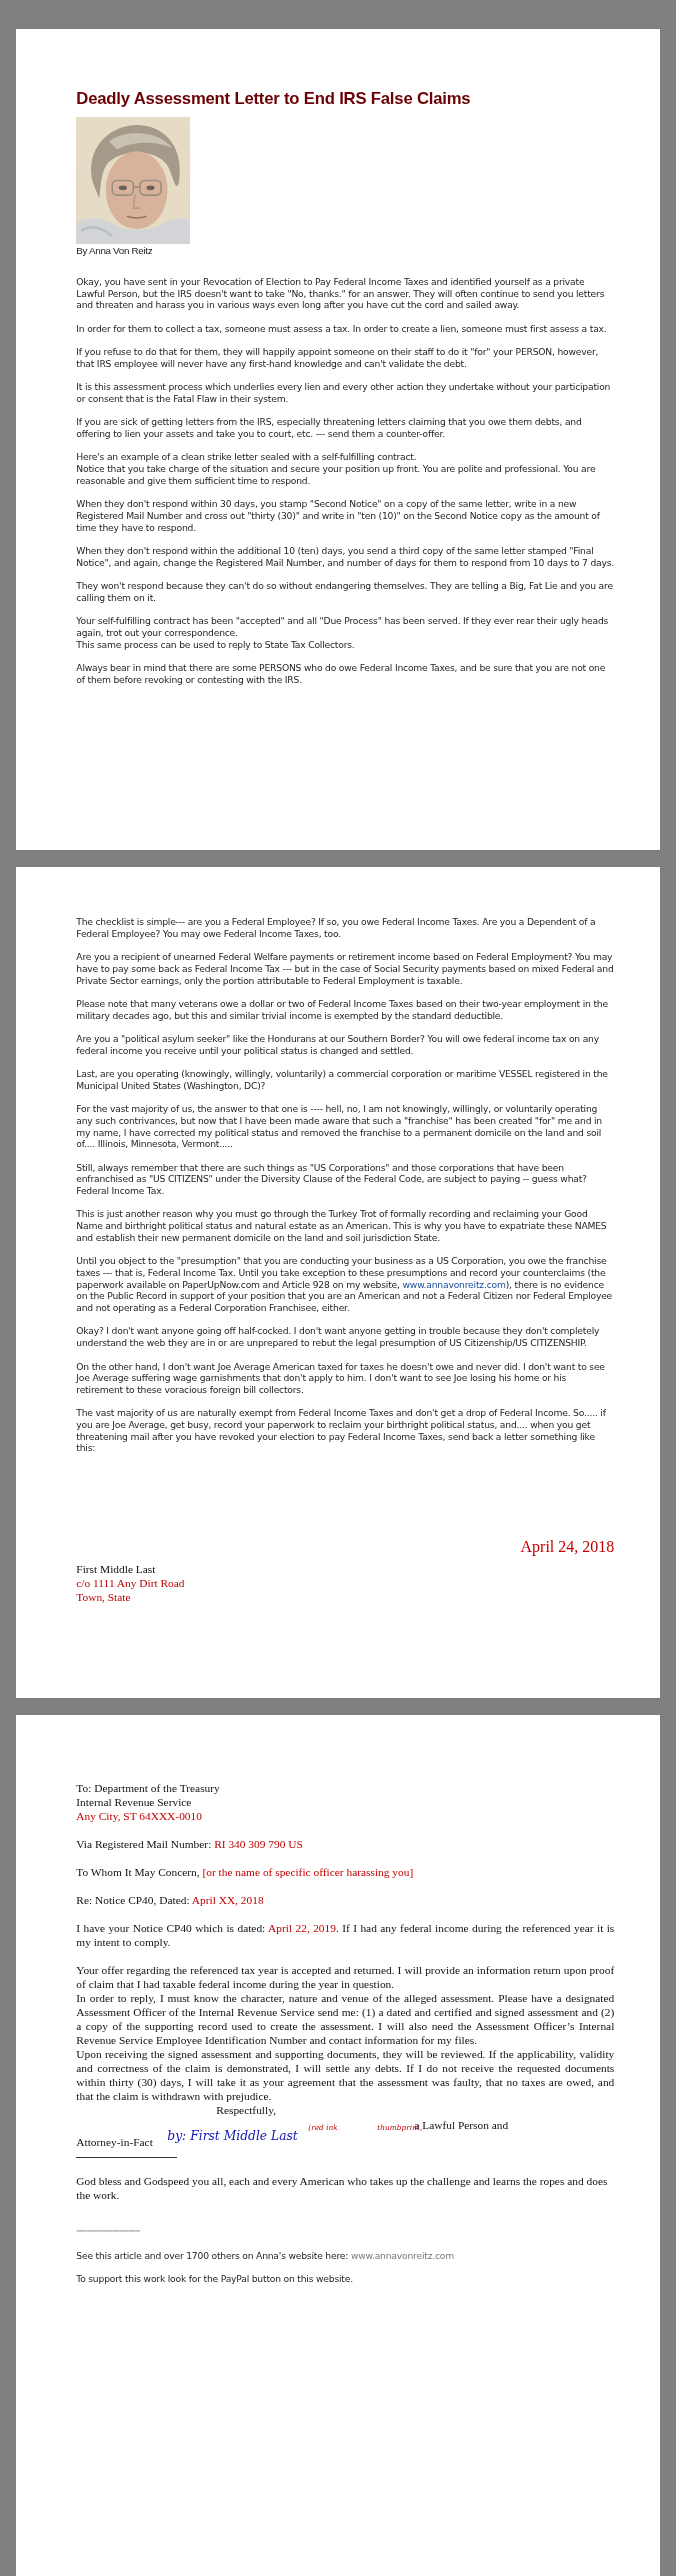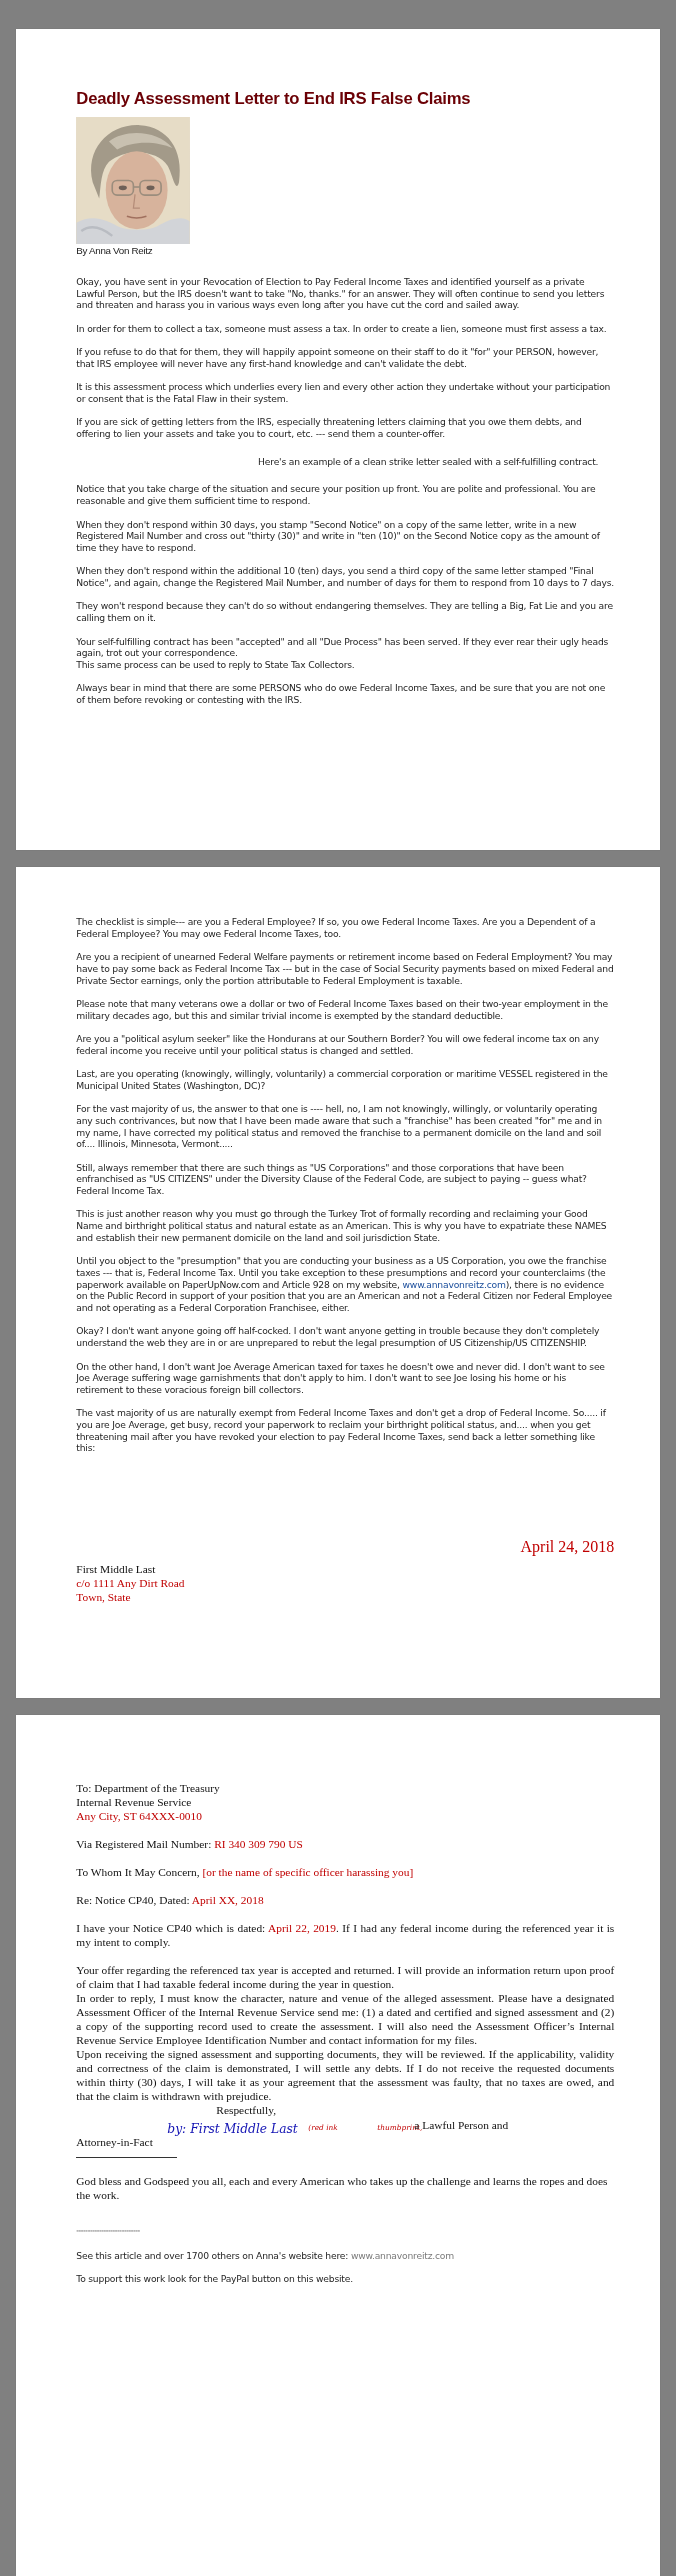--- a/index.html
+++ b/index.html
@@ -119,21 +119,21 @@
     </div>
     <div class="byline">By Anna Von Reitz</div>
   </div>
 
   <div class="content sans" style="top:247px;">
     <p>Okay, you have sent in your Revocation of Election to Pay Federal Income Taxes and identified yourself as a private Lawful Person, but the IRS doesn't want to take "No, thanks." for an answer. They will often continue to send you letters and threaten and harass you in various ways even long after you have cut the cord and sailed away.</p>
     <p>In order for them to collect a tax, someone must assess a tax.  In order to create a lien, someone must first assess a tax.</p>
     <p>If you refuse to do that for them, they will happily appoint someone on their staff to do it "for" your PERSON, however, that IRS employee will never have any first-hand knowledge and can't validate the debt.</p>
     <p>It is this assessment process which underlies every lien and every other action they undertake without your participation or consent that is the Fatal Flaw in their system.</p>
     <p>If you are sick of getting letters from the IRS, especially threatening letters claiming that you owe them debts, and offering to lien your assets and take you to court, etc. --- send them a counter-offer.</p>
-    <p style="margin:16px;text-align:right;">Here's an example of a clean strike letter sealed with a self-fulfilling contract.</p>
+    <p style="margin:0;">Here's an example of a clean strike letter sealed with a self-fulfilling contract.</p>
     <p>Notice that you take charge of the situation and secure your position up front. You are polite and professional.  You are reasonable and give them sufficient time to respond.</p>
     <p>When they don't respond within 30 days, you stamp "Second Notice" on a copy of the same letter, write in a new Registered Mail Number and cross out "thirty (30)" and write in "ten (10)" on the Second Notice copy as the amount of time they have to respond.</p>
     <p>When they don't respond within the additional 10 (ten) days, you send a third copy of the same letter stamped "Final Notice", and again, change the Registered Mail Number, and number of days for them to respond from 10 days to 7 days.</p>
     <p>They won't respond because they can't do so without endangering themselves. They are telling a Big, Fat Lie and you are calling them on it.</p>
     <p style="margin:0;">Your self-fulfilling contract has been "accepted" and all "Due Process" has been served.  If they ever rear their ugly heads again, trot out your correspondence.</p>
     <p>This same process can be used to reply to State Tax Collectors.</p>
     <p>Always bear in mind that there are some PERSONS who do owe Federal Income Taxes, and be sure that you are not one of them before revoking or contesting with the IRS.</p>
   </div>
 </div>
 
@@ -184,21 +184,21 @@
     <p class="justify" style="margin-top:14px;">
       <span>I have your Notice CP40 which is dated: </span><span class="red">April 22, 2019</span><span>. If I had any federal income during the referenced year it is my intent to comply.</span>
     </p>
 
     <p class="justify" style="margin-top:14px;">Your offer regarding the referenced tax year is accepted and returned. I will provide an information return upon proof of claim that I had taxable federal income during the year in question.</p>
     <p class="justify">In order to reply, I must know the character, nature and venue of the alleged assessment. Please have a designated Assessment Officer of the Internal Revenue Service send me: (1) a dated and certified and signed assessment and (2) a copy of the supporting record used to create the assessment. I will also need the Assessment Officer’s Internal Revenue Service Employee Identification Number and contact information for my files.</p>
     <p class="justify">Upon receiving the signed assessment and supporting documents, they will be reviewed. If the applicability, validity and correctness of the claim is demonstrated, I will settle any debts. If I do not receive the requested documents within thirty (30) days, I will take it as your agreement that the assessment was faulty, that no taxes are owed, and that the claim is withdrawn with prejudice.</p>
 
     <div style="padding-left:140px;">Respectfully,</div>
     <div class="sig-line">
-      <span class="script" style="position:absolute; left:91px; top:5px;">by: First Middle Last</span>
+      <span class="script" style="position:absolute; left:91px; top:12px;">by: First Middle Last</span>
       <span class="redhand" style="position:absolute; left:232px; top:4.1px;">(red ink</span>
       <span class="redhand" style="position:absolute; left:301px; top:4.1px;">thumbprint,</span>
       <span style="position:absolute; left:338px; top:0.8px;"> a Lawful Person and</span>
     </div>
     <div>Attorney-in-Fact</div>
     <div class="rule-solid" style="margin-top:8.2px;"></div>
 
     <p style="margin-top:16.3px;">God bless and Godspeed you all, each and every American who takes up the challenge and learns the ropes and does the work.</p>
   </div>
 

